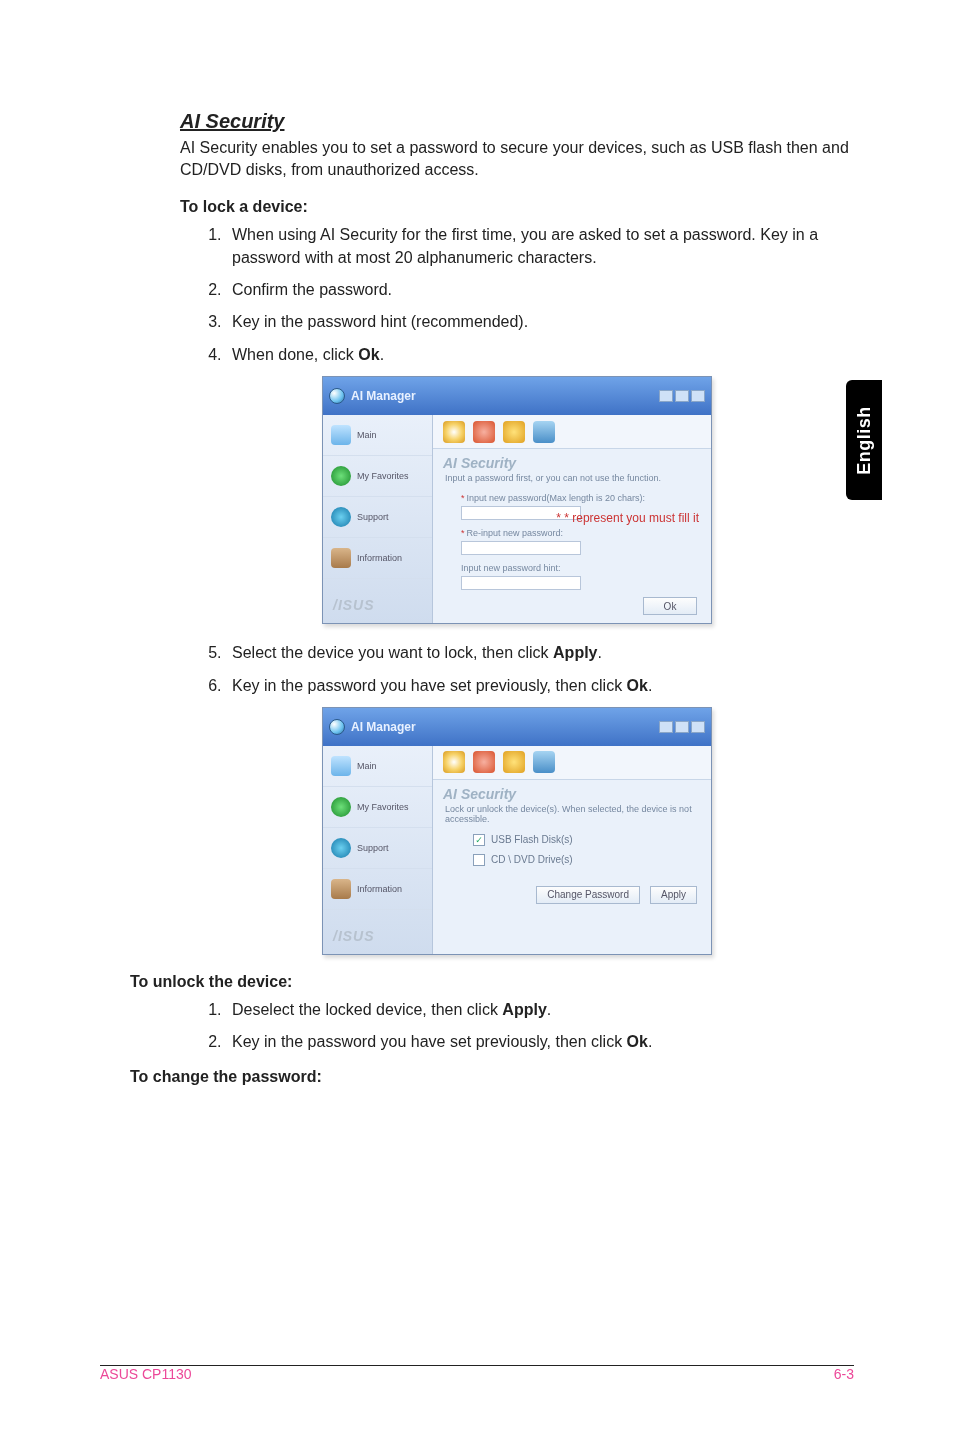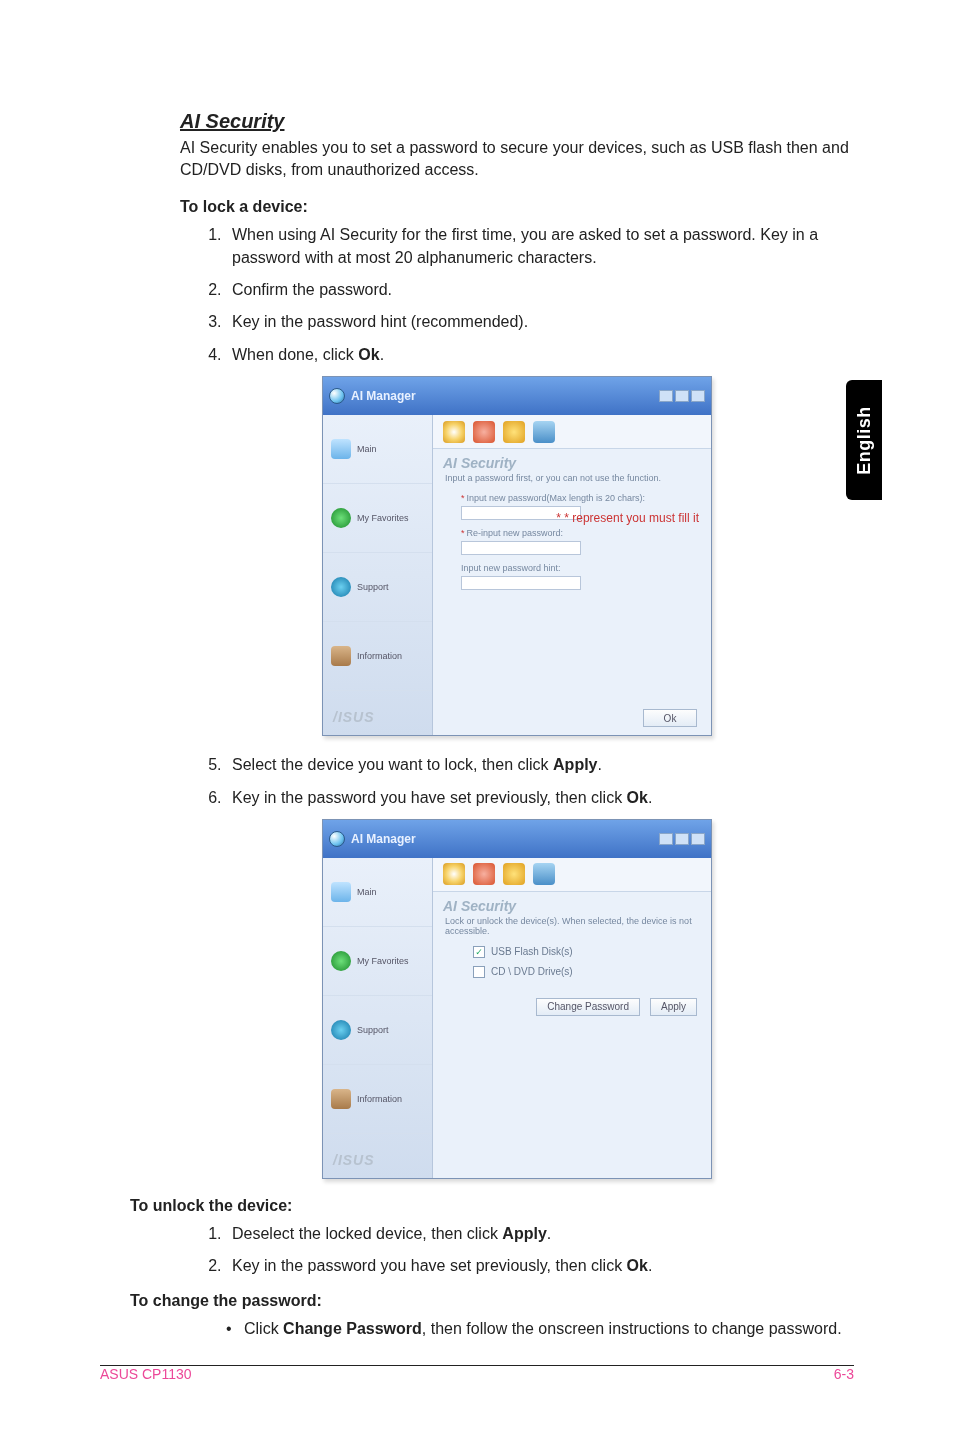--- a/index.html
+++ b/index.html
@@ -72,21 +72,21 @@
   .winbtn { width: 14px; height: 12px; background: #cfe1f7; border: 1px solid #8aa6c8; }
 
   .shot-body { display: flex; }
   .shot-side {
     width: 110px;
     background: linear-gradient(#e9f0fa, #cfdcee);
     border-right: 1px solid #b6c6dc;
   }
   .side-row {
     display: flex; align-items: center; gap: 6px;
-    padding: 24px 8px; font-size: 9px; color: #556;
+    padding: 10px 8px; font-size: 9px; color: #556;
     border-bottom: 1px solid #d4dfee;
   }
   .side-ico {
     width: 20px; height: 20px; border-radius: 4px;
     display:flex;align-items:center;justify-content:center;
   }
   .ico-main { background: linear-gradient(#bfe3ff,#6cb4ea); }
   .ico-fav { background: radial-gradient(circle,#6de07a,#1a8a2a); border-radius:50%; }
   .ico-sup { background: radial-gradient(circle,#6bd0f0,#1577a8); border-radius:50%; }
   .ico-info { background: linear-gradient(#d9b58a,#a87a4a); }
@@ -290,23 +290,18 @@
   <ol>
     <li>
       <span>Deselect the locked device, then click </span><span class="b">Apply</span><span>.</span>
     </li>
     <li>
       <span>Key in the password you have set previously, then click </span><span class="b">Ok</span><span>.</span>
     </li>
   </ol>
 
   <p class="subhead" style="margin-left:-50px;">To change the password:</p>
-  <ul class="bullet">
-    <li>
-      <span>Click </span><span class="b">Change Password</span><span>, then follow the onscreen instructions to change password.</span>
-    </li>
-  </ul>
 
   <div class="footer">
     <span>ASUS CP1130</span>
     <span>6-3</span>
   </div>
 </div>
 
 </body></html>

